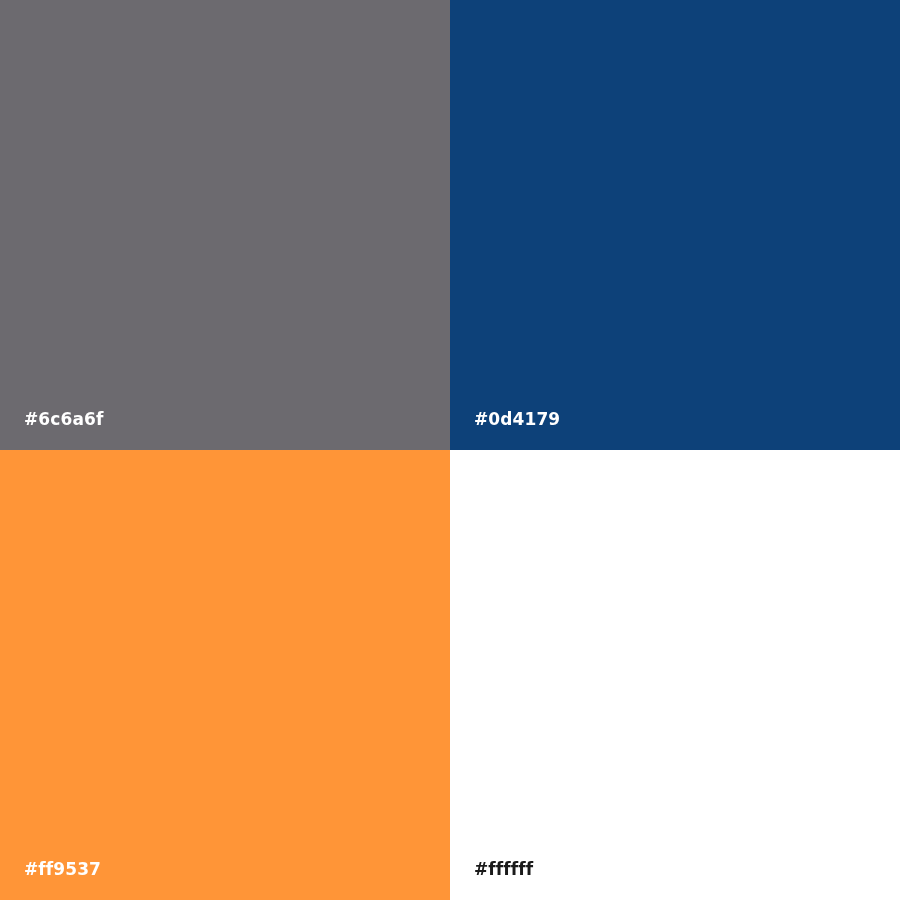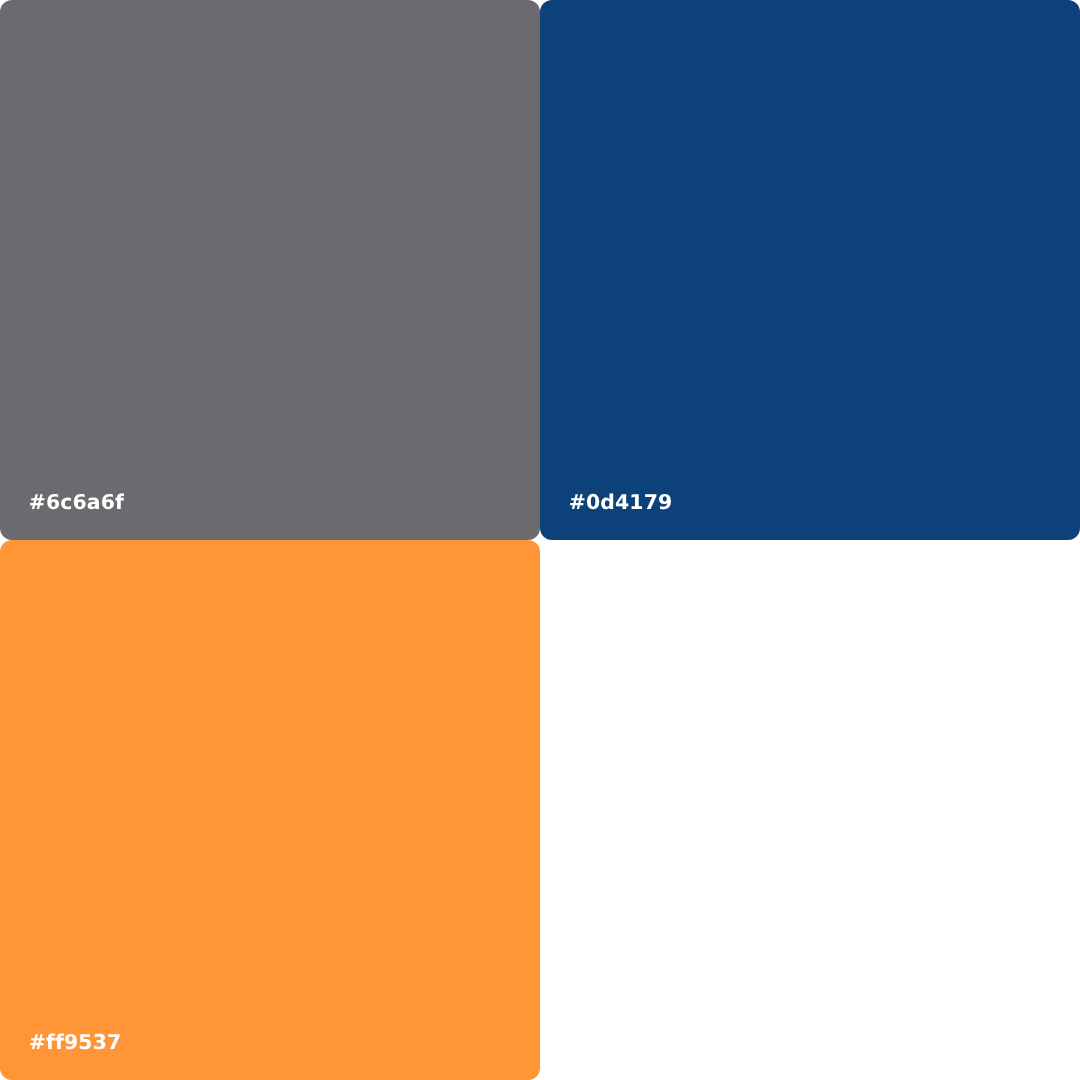--- a/index.html
+++ b/index.html
@@ -20,21 +20,20 @@
   }
 
   .swatch {
     position: relative;
     width: 100%;
     height: 100%;
     box-sizing: border-box;
     display: flex;
     align-items: flex-end;
     justify-content: flex-start;
-    border-radius: 10px;
   }
 
   .swatch-label {
     display: block;
     margin: 0 0 22px 24px;
     font-size: 17px;
     font-weight: bold;
     line-height: 1;
     letter-spacing: 0.1px;
     white-space: nowrap;
@@ -55,14 +54,17 @@
   </div>
 
   <div class="swatch" style="background-color: rgb(13, 65, 121);">
     <span class="swatch-label label-light" style="color: rgb(255, 255, 255); text-align: center;">#0d4179</span>
   </div>
 
   <div class="swatch" style="background-color: rgb(255, 149, 55);">
     <span class="swatch-label label-light" style="color: rgb(255, 255, 255);">#ff9537</span>
   </div>
 
+  <div class="swatch" style="background-color: rgb(255, 255, 255);">
+    <span class="swatch-label label-dark" style="color: rgb(26, 26, 26);">#ffffff</span>
+  </div>
 
 </div>
 
 </body></html>

